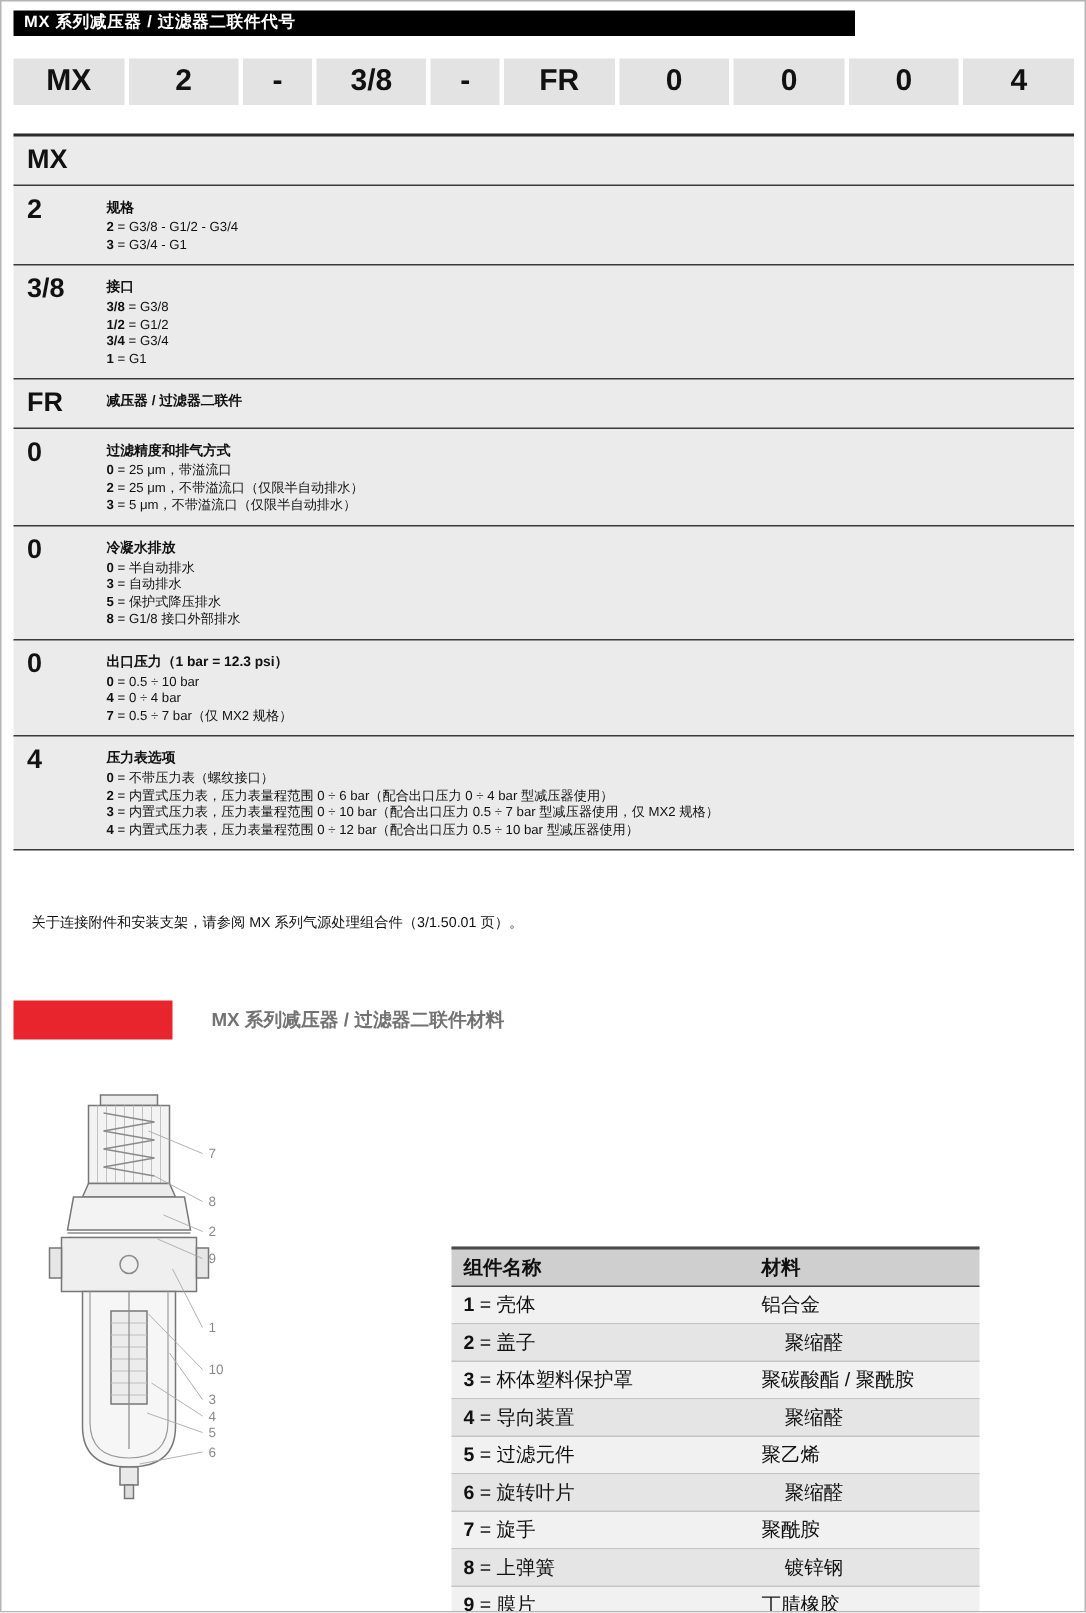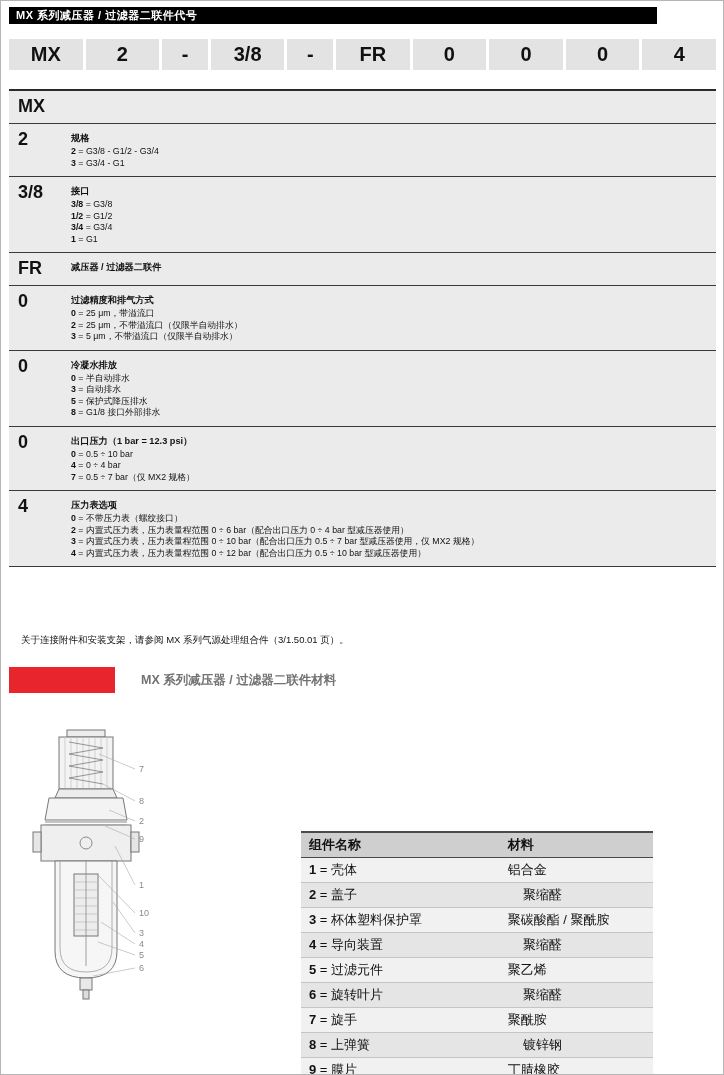--- a/index.html
+++ b/index.html
@@ -1,21 +1,21 @@
 <!DOCTYPE html>
 <html><head>
 <meta charset="utf-8">
 <style>
   html,body{margin:0;padding:0;background:#fff;}
   .page{position:relative;width:724px;height:1075px;background:#fff;
         border:1px solid #b5b5b5;box-sizing:border-box;
         font-family:"Liberation Sans", sans-serif;color:#111;overflow:hidden;}
 
   
-  .header-bar{position:absolute;left:8px;top:6px;width:648px;height:17px;background:#000;
+  .header-bar{position:absolute;left:8px;top:6px;width:561px;height:17px;background:#000;
               color:#fff;font-size:11px;font-weight:bold;line-height:17px;
               padding-left:7px;box-sizing:border-box;letter-spacing:.5px;}
 
   
   .code-row{position:absolute;left:8px;top:38px;width:707px;height:31px;display:flex;gap:3px;}
   .code-box{background:#e3e3e3;flex:1;display:flex;align-items:center;justify-content:center;
             font-size:20px;font-weight:bold;}
   .code-box.narrow{flex:.62;}
 
   
@@ -23,21 +23,21 @@
                 border-top:2px solid #2a2a2a;box-sizing:border-box;}
   .decode-row{display:flex;border-bottom:1.5px solid #3a3a3a;padding:5px 0 7px 0;}
   .decode-code{width:62px;min-width:62px;font-size:18px;font-weight:bold;padding-left:9px;
                box-sizing:border-box;line-height:20px;}
   .decode-content{flex:1;padding-top:3px;padding-right:10px;}
   .decode-title{font-size:9.2px;font-weight:bold;margin-bottom:2px;line-height:12px;}
   .decode-line{font-size:8.8px;line-height:11.5px;}
   .decode-line b{font-weight:bold;}
 
   
-  .note{position:absolute;left:20px;top:632px;font-size:9.5px;line-height:13px;}
+  .note{position:absolute;left:20px;top:608px;font-size:9.5px;line-height:13px;}
 
   
   .red-block{position:absolute;left:8px;top:666px;width:106px;height:26px;background:#e8252c;}
   .materials-title{position:absolute;left:140px;top:671px;font-size:12.5px;font-weight:bold;color:#737373;}
 
   
   .drawing{position:absolute;left:10px;top:725px;width:185px;height:290px;}
 
   
   .materials-table{position:absolute;left:300px;top:830px;width:352px;font-size:13px;}

